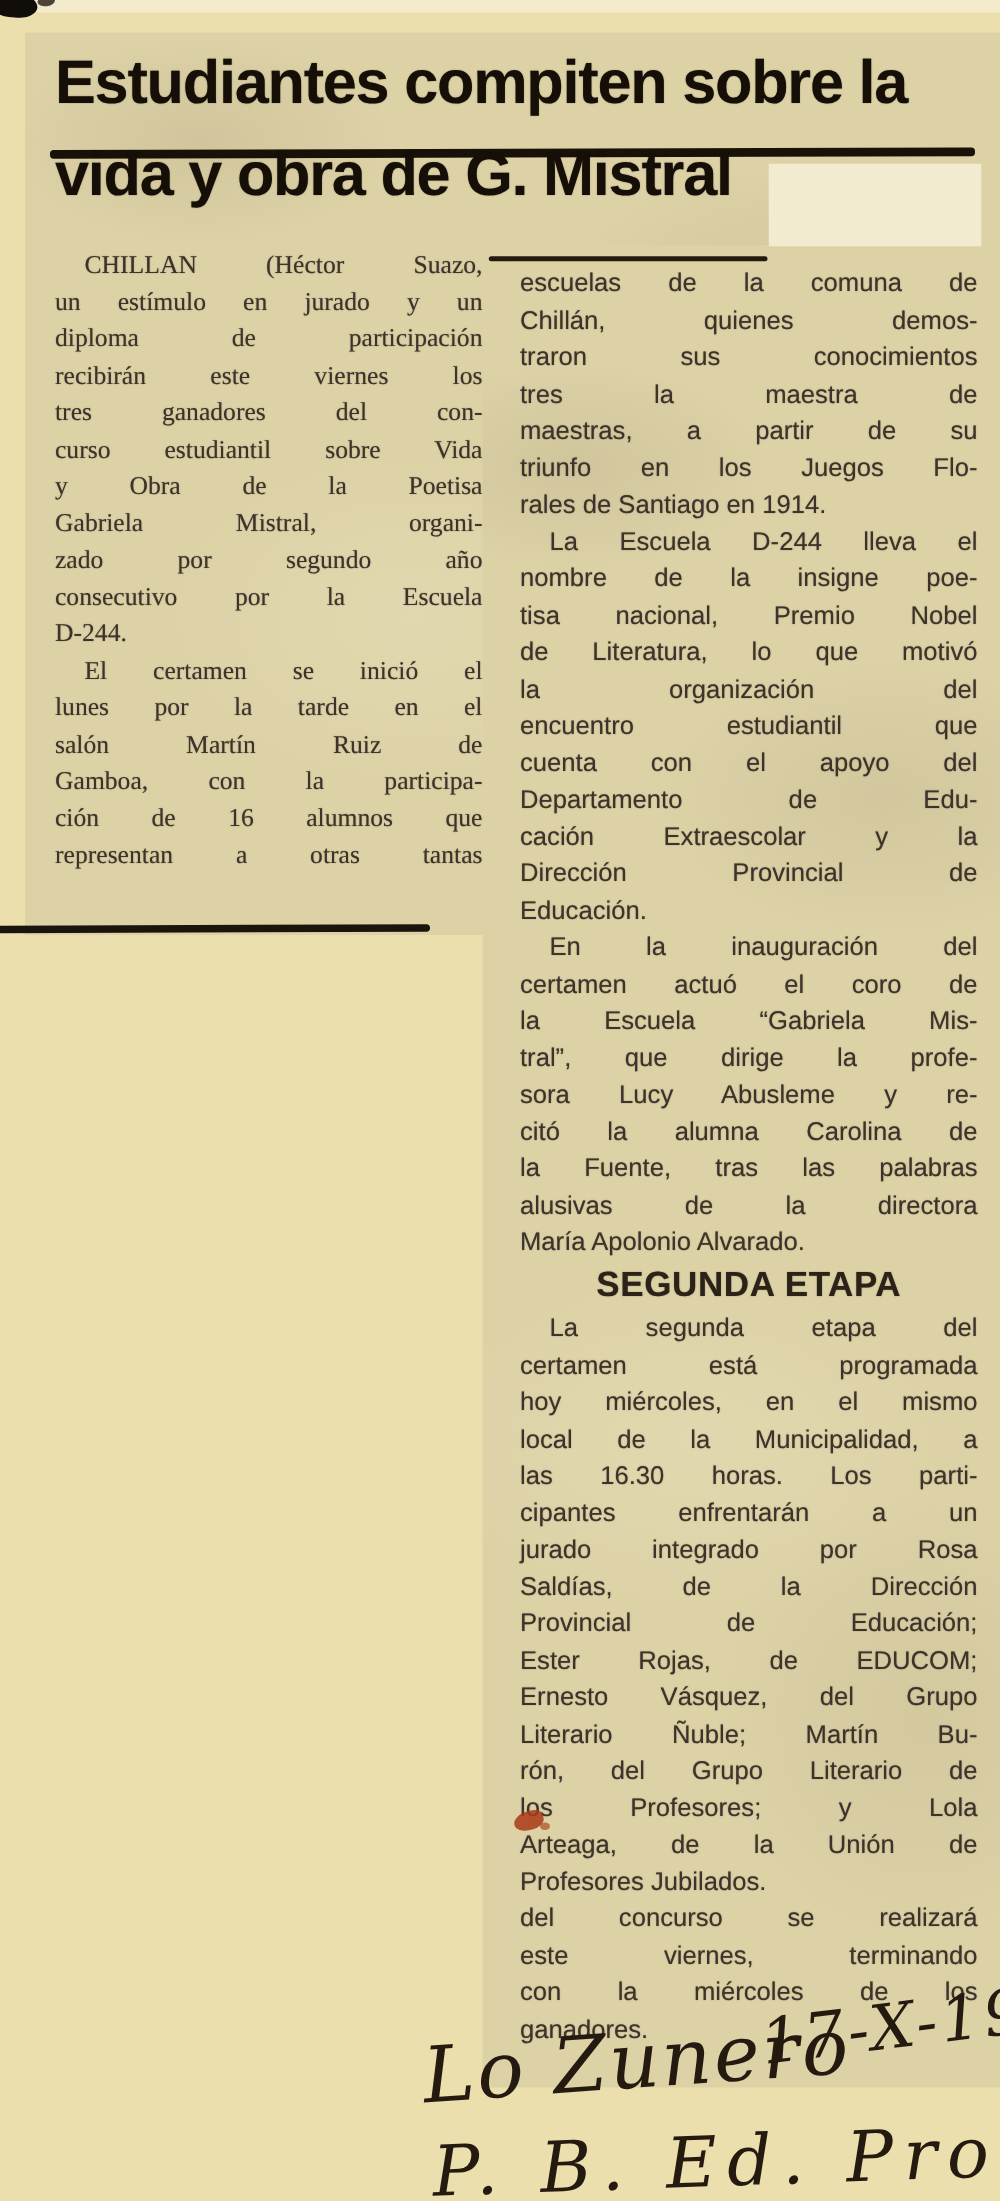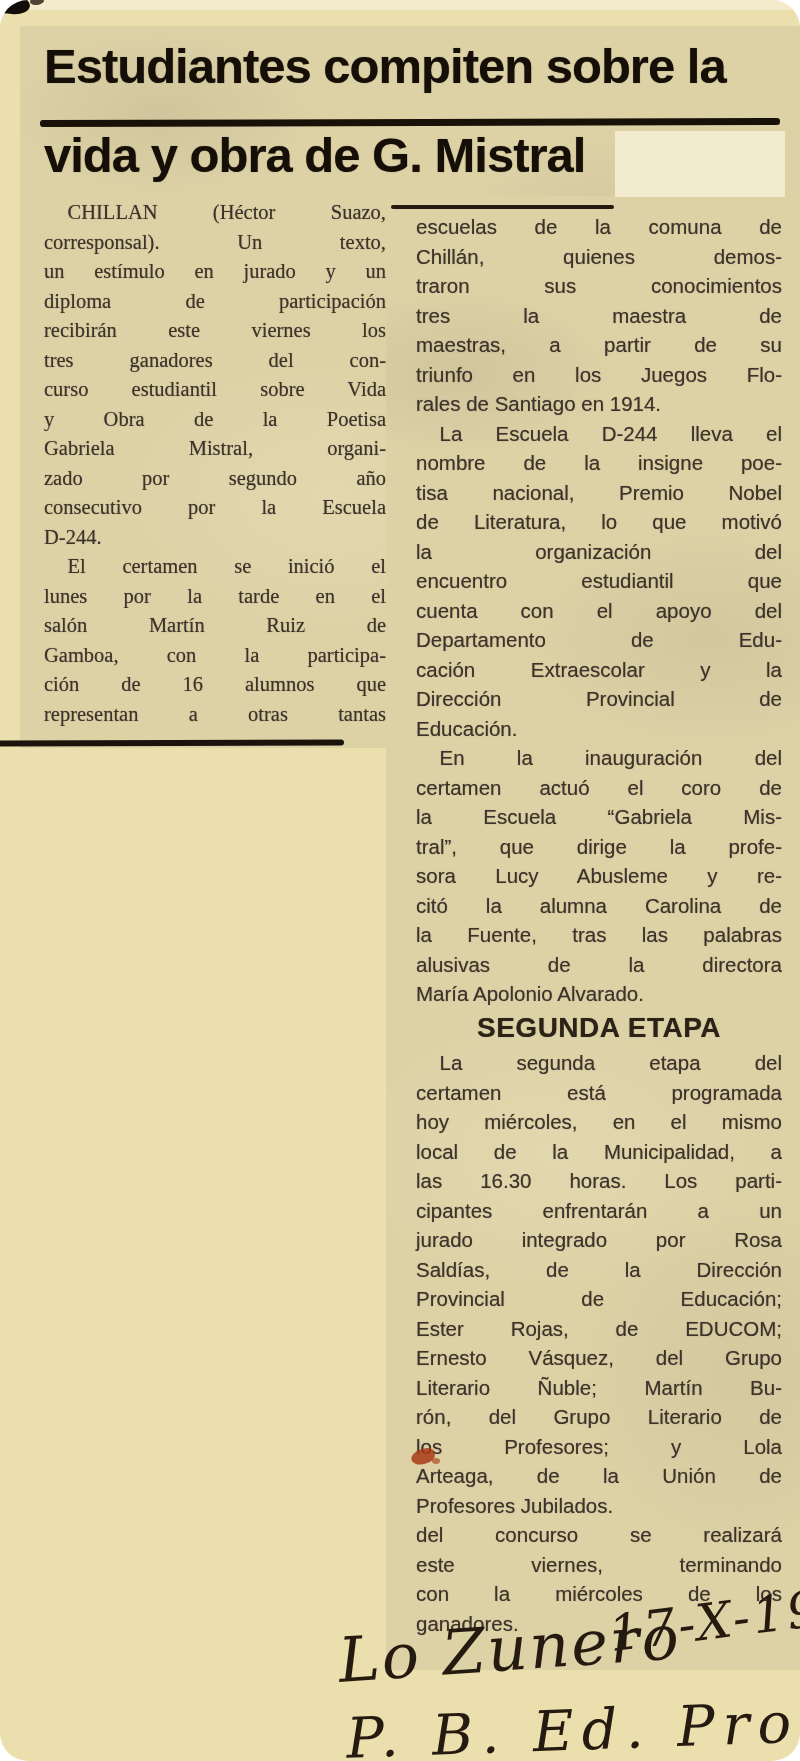--- a/index.html
+++ b/index.html
@@ -1,20 +1,19 @@
 <!DOCTYPE html>
 <html><head>
 <meta charset="utf-8">
 <style>
   html,body{margin:0;padding:0;}
   .page{
     position:relative; width:800px; height:1761px; overflow:hidden;
     background:#ecdfae;
     font-family:"Liberation Sans", sans-serif;
-    border-radius:28px;
   }
   .band{position:absolute; background:#ddd2a6;}
   .band.mottle{
     background-image:
       radial-gradient(ellipse 220px 120px at 18% 12%, rgba(125,115,92,.14), rgba(125,115,92,0) 70%),
       radial-gradient(ellipse 260px 160px at 78% 30%, rgba(125,115,92,.12), rgba(125,115,92,0) 70%),
       radial-gradient(ellipse 300px 200px at 40% 65%, rgba(240,232,200,.25), rgba(240,232,200,0) 70%),
       radial-gradient(ellipse 240px 260px at 85% 80%, rgba(120,110,88,.10), rgba(120,110,88,0) 70%);
   }
   .top-strip{position:absolute; left:0; top:0; width:800px; height:10px; background:#f5edd3; opacity:.8;}
@@ -22,21 +21,21 @@
     border-radius:40% 60% 55% 45%; transform:rotate(6deg);}
   .corner-mark2{position:absolute; left:30px; top:-3px; width:14px; height:8px; background:#241c12;
     border-radius:50%; transform:rotate(-8deg); opacity:.8;}
 
   .headline{
     position:absolute; left:44px; width:742px; color:#150f08;
     font-weight:bold; font-size:49px; letter-spacing:-1px; white-space:nowrap;
     text-shadow:0 0 1px rgba(21,15,8,.5);
   }
   .hl1{top:38px;}
-  .hl2{top:127px;}
+  .hl2{top:112px;}
   .hl-rule{position:absolute; left:40px; top:119px; width:740px; height:7px; background:#181108;
     transform:rotate(-.15deg); border-radius:3px;}
   .white-patch{position:absolute; left:615px; top:131px; width:170px; height:66px; background:#f3ebcf;}
 
   .col{position:absolute; color:#3d332a; font-size:20.5px; line-height:29.5px;
     text-shadow:0 0 1px rgba(61,51,42,.55);}
   .col-left{left:44px; top:198px; width:342px;font-family:Liberation Serif, serif;}
   .col-right-1{left:416px; top:212px; width:366px;}
   .col-right-2{left:416px; top:1048px; width:366px;}
   .tl{text-align:justify; text-align-last:justify;}
@@ -78,21 +77,20 @@
   <div class="white-patch"></div>
 
   <div class="headline hl1">Estudiantes compiten sobre la</div>
   <div class="hl-rule"></div>
   <div class="headline hl2">vida y obra de G. Mistral</div>
 
   <div class="right-col-rule"></div>
 
   <div class="col col-left">
       <div class="tl ln-first">CHILLAN (Héctor Suazo,</div>
-      <div class="tl">corresponsal). Un texto,</div>
       <div class="tl">un estímulo en jurado y un</div>
       <div class="tl">diploma de participación</div>
       <div class="tl">recibirán este viernes los</div>
       <div class="tl">tres ganadores del con-</div>
       <div class="tl">curso estudiantil sobre Vida</div>
       <div class="tl">y Obra de la Poetisa</div>
       <div class="tl">Gabriela Mistral, organi-</div>
       <div class="tl">zado por segundo año</div>
       <div class="tl">consecutivo por la Escuela</div>
       <div class="tl ln-end">D-244.</div>

